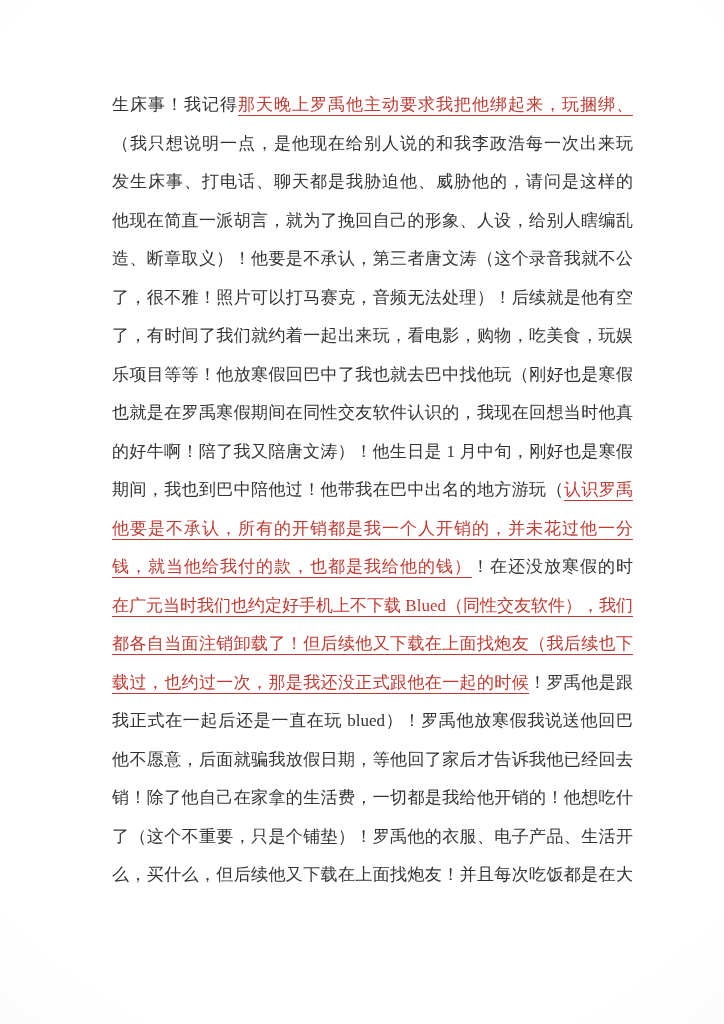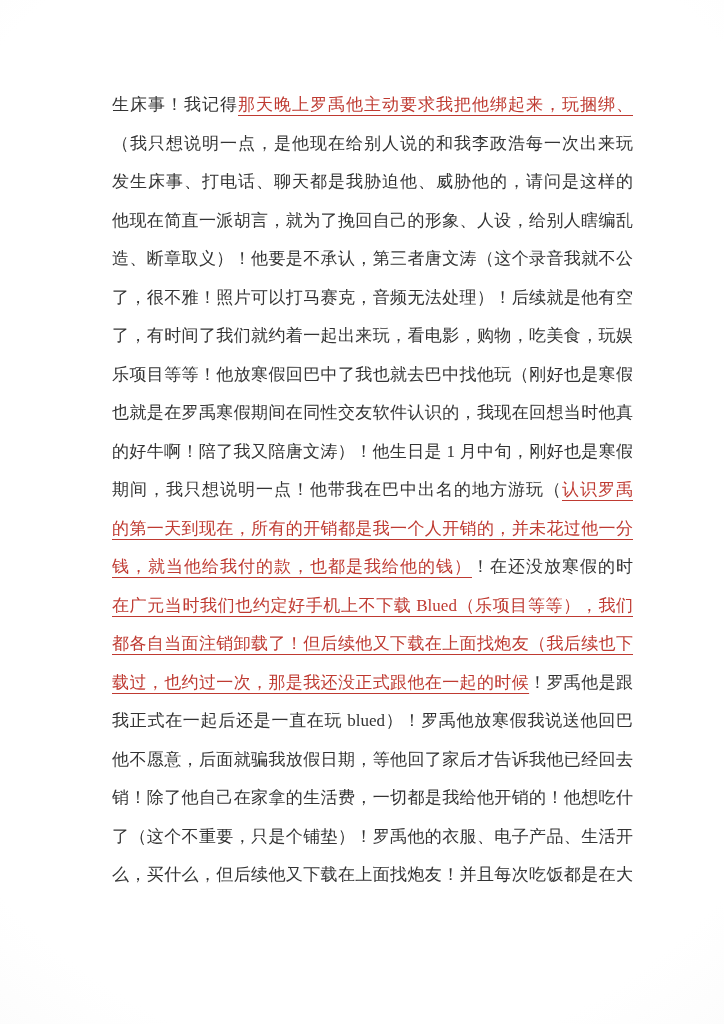--- a/index.html
+++ b/index.html
@@ -55,24 +55,24 @@
       <div class="line"><span class="seg">生床事！我记得</span><span class="seg red-underline">那天晚上罗禹他主动要求我把他绑起来，玩捆绑、sm！</span></div>
       <div class="line"><span class="seg">（我只想说明一点，是他现在给别人说的和我李政浩每一次出来玩耍、</span></div>
       <div class="line"><span class="seg">发生床事、打电话、聊天都是我胁迫他、威胁他的，请问是这样的吗？</span></div>
       <div class="line"><span class="seg">他现在简直一派胡言，就为了挽回自己的形象、人设，给别人瞎编乱</span></div>
       <div class="line"><span class="seg">造、断章取义）！他要是不承认，第三者唐文涛（这个录音我就不公开</span></div>
       <div class="line"><span class="seg">了，很不雅！照片可以打马赛克，音频无法处理）！后续就是他有空</span></div>
       <div class="line"><span class="seg">了，有时间了我们就约着一起出来玩，看电影，购物，吃美食，玩娱</span></div>
       <div class="line"><span class="seg">乐项目等等！他放寒假回巴中了我也就去巴中找他玩（刚好也是寒假</span></div>
       <div class="line"><span class="seg">也就是在罗禹寒假期间在同性交友软件认识的，我现在回想当时他真</span></div>
       <div class="line"><span class="seg">的好牛啊！陪了我又陪唐文涛）！他生日是 1 月中旬，刚好也是寒假</span></div>
-      <div class="line"><span class="seg">期间，我只想说明一点！他带我在巴中出名的地方游玩（</span><span class="seg red-underline">认识罗禹</span></div>
-      <div class="line"><span class="seg red-underline">的第一天到现在，所有的开销都是我一个人开销的，并未花过他一分</span></div>
+      <div class="line"><span class="seg">期间，我也到巴中陪他过！他带我在巴中出名的地方游玩（</span><span class="seg red-underline">认识罗禹</span></div>
+      <div class="line"><span class="seg red-underline">他要是不承认，所有的开销都是我一个人开销的，并未花过他一分</span></div>
       <div class="line"><span class="seg red-underline">钱，就当他给我付的款，也都是我给他的钱）</span><span class="seg">！在还没放寒假的时候，</span></div>
-      <div class="line"><span class="seg red-underline">在广元当时我们也约定好手机上不下载 Blued（乐项目等等），我们</span></div>
+      <div class="line"><span class="seg red-underline">在广元当时我们也约定好手机上不下载 Blued（同性交友软件），我们</span></div>
       <div class="line"><span class="seg red-underline">都各自当面注销卸载了！但后续他又下载在上面找炮友（我后续也下</span></div>
       <div class="line"><span class="seg red-underline">载过，也约过一次，那是我还没正式跟他在一起的时候</span><span class="seg">！罗禹他是跟</span></div>
       <div class="line"><span class="seg">我正式在一起后还是一直在玩 blued）！罗禹他放寒假我说送他回巴中，</span></div>
       <div class="line"><span class="seg">他不愿意，后面就骗我放假日期，等他回了家后才告诉我他已经回去</span></div>
       <div class="line"><span class="seg">销！除了他自己在家拿的生活费，一切都是我给他开销的！他想吃什</span></div>
       <div class="line"><span class="seg">了（这个不重要，只是个铺垫）！罗禹他的衣服、电子产品、生活开</span></div>
       <div class="line"><span class="seg">么，买什么，但后续他又下载在上面找炮友！并且每次吃饭都是在大</span></div>
     </div>
 </div>
 

